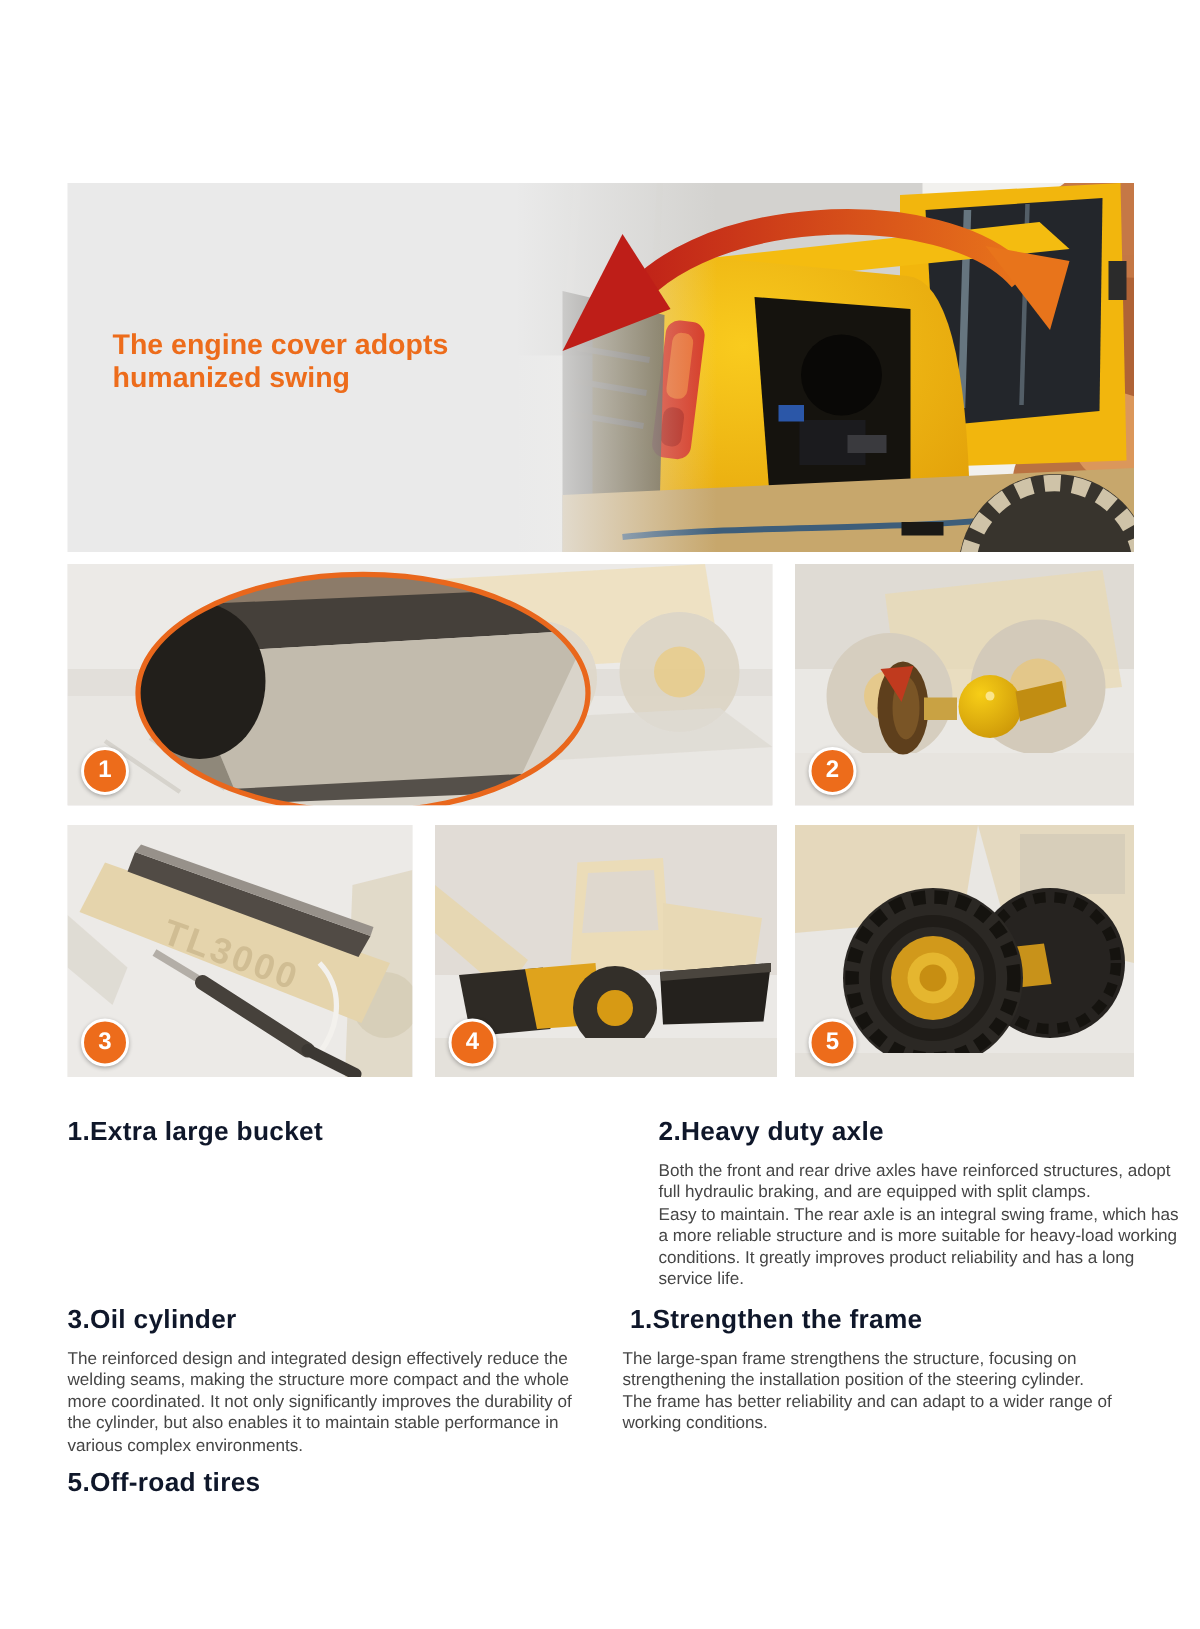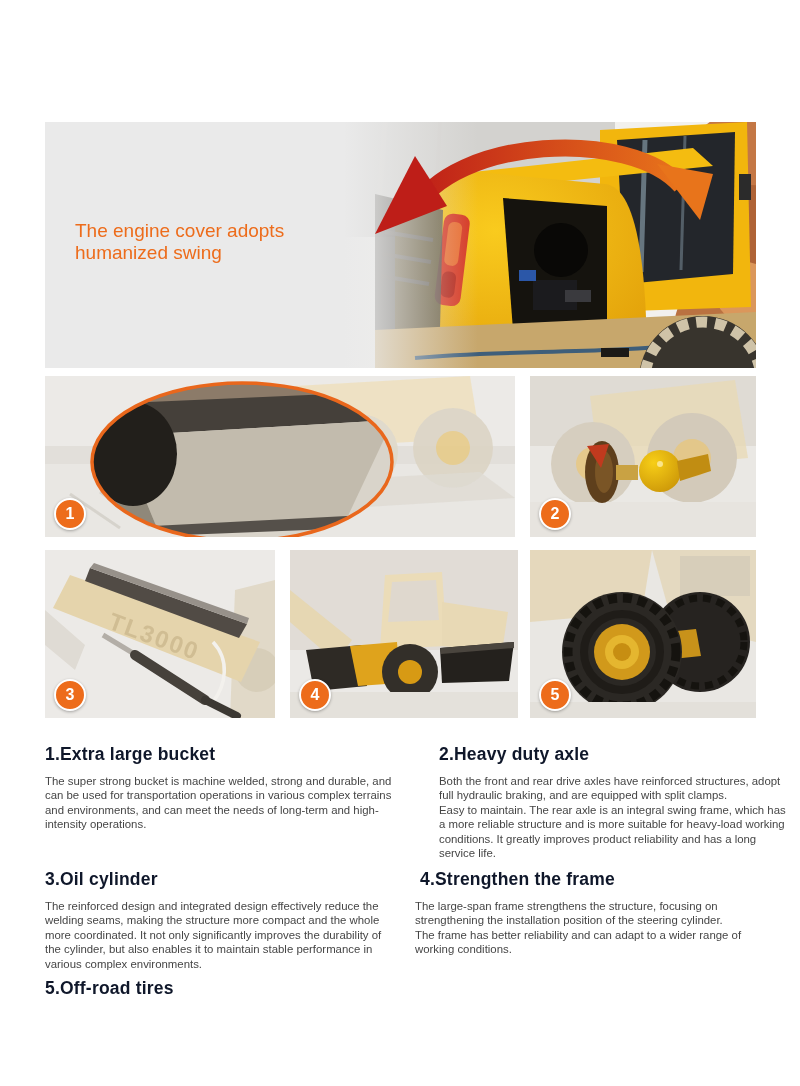--- a/index.html
+++ b/index.html
@@ -10,21 +10,21 @@
 
   
   .header { position:absolute; left:45px; top:40px; display:flex; align-items:flex-start; }
   .chevron { width:42px; height:58px; margin-right:4px; flex:0 0 auto; }
   .title { font-size:25px; font-weight:bold; color:#3A3631; line-height:1.14; letter-spacing:0.4px; }
 
   
   .hero { position:absolute; left:45px; top:122px; width:711px; height:246px; background:#EAEAEA; }
   .hero-photo { position:absolute; inset:0; width:100%; height:100%; display:block; }
   .hero-text { position:absolute; left:30px; top:98px; width:250px; }
-  .hero-heading { color:#ED6C1B; font-size:19px; font-weight:normal; line-height:1.18; }
+  .hero-heading { color:#ED6C1B; font-size:19px; font-weight:bold; line-height:1.18; }
   .hero-body { margin-top:11px; font-size:11.5px; color:#3F3F3F; line-height:1.3; width:212px; }
 
   
   .card { position:absolute; background:#EAE8E5; overflow:hidden; }
   .card svg { position:absolute; inset:0; width:100%; height:100%; display:block; }
   #card1 { left:45px;  top:376px; width:470px; height:161px; }
   #card2 { left:530px; top:376px; width:226px; height:161px; }
   #card3 { left:45px;  top:550px; width:230px; height:168px; }
   #card4 { left:290px; top:550px; width:228px; height:168px; }
   #card5 { left:530px; top:550px; width:226px; height:168px; }
@@ -267,33 +267,32 @@
         <circle cx="92" cy="102" r="17" fill="#E5B62F"></circle>
         <circle cx="92" cy="102" r="9" fill="#C78E12"></circle>
       </g>
       <rect y="152" width="226" height="16" fill="#E3E0DA"></rect>
     </svg>
     <div class="badge">5</div>
   </div>
 
   <div class="feature" id="f0">
     <h3>1.Extra large bucket</h3>
-    <p>The super strong bucket is machine welded, strong and durable, and can be used for transportation operations in various complex terrains and environments, and can meet the needs of long-term and high-intensity operations.</p>
   </div>
   <div class="feature" id="f1">
     <h3>2.Heavy duty axle</h3>
     <p>Both the front and rear drive axles have reinforced structures, adopt full hydraulic braking, and are equipped with split clamps.
 Easy to maintain. The rear axle is an integral swing frame, which has a more reliable structure and is more suitable for heavy-load working conditions. It greatly improves product reliability and has a long service life.</p>
   </div>
   <div class="feature" id="f2">
     <h3>3.Oil cylinder</h3>
     <p>The reinforced design and integrated design effectively reduce the welding seams, making the structure more compact and the whole more coordinated. It not only significantly improves the durability of the cylinder, but also enables it to maintain stable performance in various complex environments.</p>
   </div>
   <div class="feature" id="f3">
-    <h3>4.Strengthen the frame</h3>
+    <h3>1.Strengthen the frame</h3>
     <p>The large-span frame strengthens the structure, focusing on strengthening the installation position of the steering cylinder.
 The frame has better reliability and can adapt to a wider range of working conditions.</p>
   </div>
   <div class="feature" id="f4">
     <h3>5.Off-road tires</h3>
   </div>
 
 </div>
 
 </body></html>

